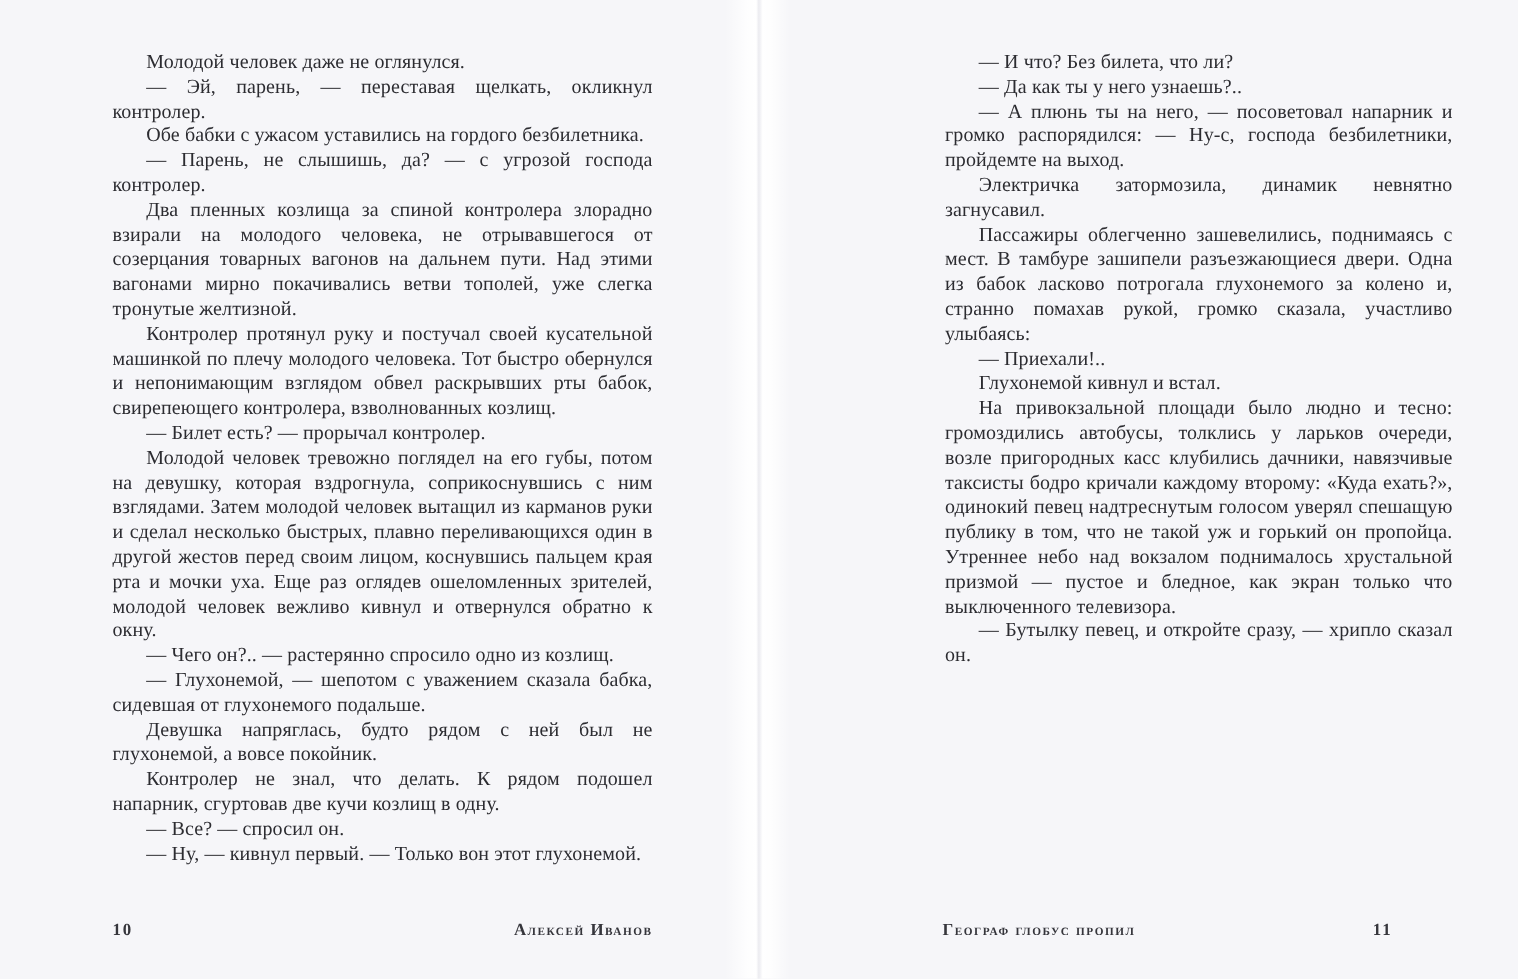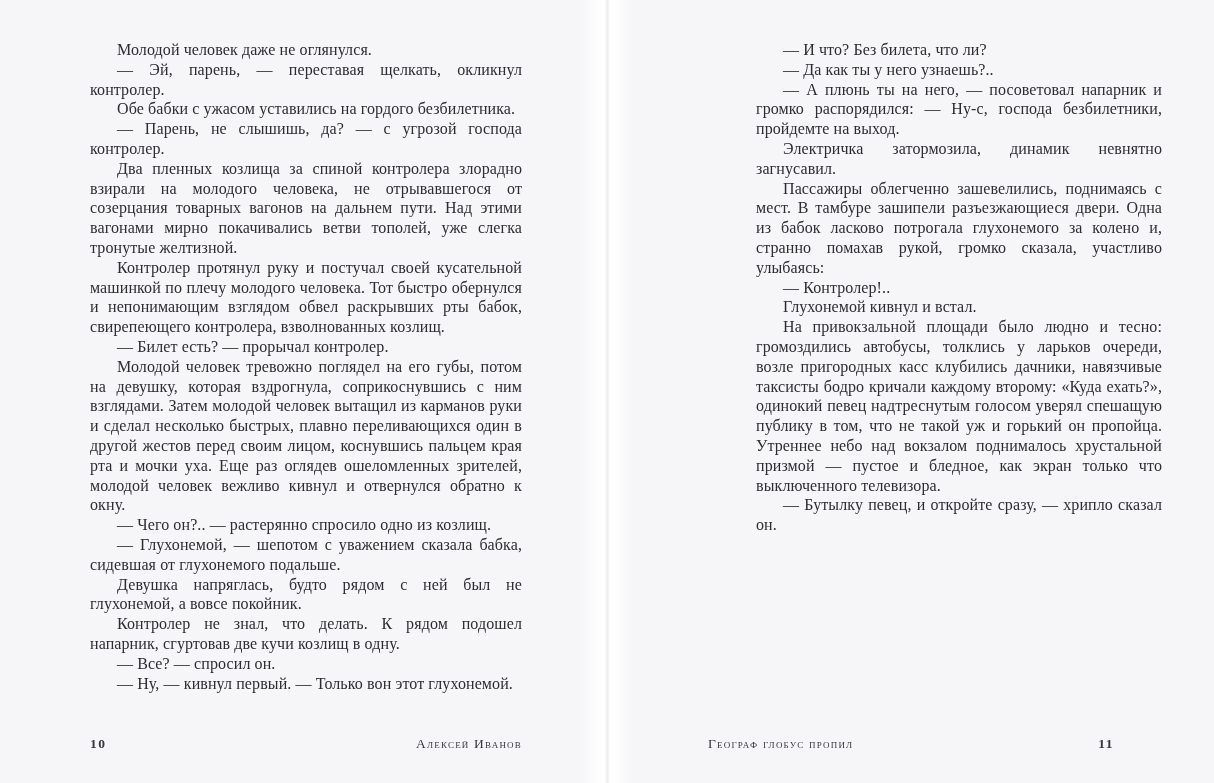--- a/index.html
+++ b/index.html
@@ -66,21 +66,22 @@
   .pagenum {
     font-size: 13.5px;
     font-weight: 600;
     letter-spacing: 1.5px;
     font-variant: small-caps;
   }
   .running-title {
     font-size: 13.5px;
     font-variant: small-caps;
     letter-spacing: 1.2px;
-    font-weight: 400;
+    font-weight: 700;
+    margin-left: 46px;
   }
 </style>
 </head>
 <body>
 
 <div class="spread">
 
   <div class="page left">
     <div class="body-text">
         <p class="para">Молодой человек даже не оглянулся.</p>
@@ -106,21 +107,21 @@
 
   <div class="gutter"></div>
 
   <div class="page right">
     <div class="body-text">
         <p class="para">— И что? Без билета, что ли?</p>
         <p class="para">— Да как ты у него узнаешь?..</p>
         <p class="para">— А плюнь ты на него, — посоветовал напарник и громко распорядился: — Ну-с, господа безбилетники, пройдемте на выход.</p>
         <p class="para">Электричка затормозила, динамик невнятно загнусавил.</p>
         <p class="para">Пассажиры облегченно зашевелились, поднимаясь с мест. В тамбуре зашипели разъезжающиеся двери. Одна из бабок ласково потрогала глухонемого за колено и, странно помахав рукой, громко сказала, участливо улыбаясь:</p>
-        <p class="para">— Контролер!..</p>
+        <p class="para">— Приехали!..</p>
         <p class="para">Глухонемой кивнул и встал.</p>
         <p class="para">На привокзальной площади было людно и тесно: громоздились автобусы, толклись у ларьков очереди, возле пригородных касс клубились дачники, навязчивые таксисты бодро кричали каждому второму: «Куда ехать?», одинокий певец надтреснутым голосом уверял спешащую публику в том, что не такой уж и горький он пропойца. Утреннее небо над вокзалом поднималось хрустальной призмой — пустое и бледное, как экран только что выключенного телевизора.</p>
         <p class="para">— Бутылку певец, и откройте сразу, — хрипло сказал он.</p>
       </div>
     <div class="footer">
       <span class="running-title">Географ глобус пропил</span>
       <span class="pagenum">11</span>
     </div>
   </div>
 

